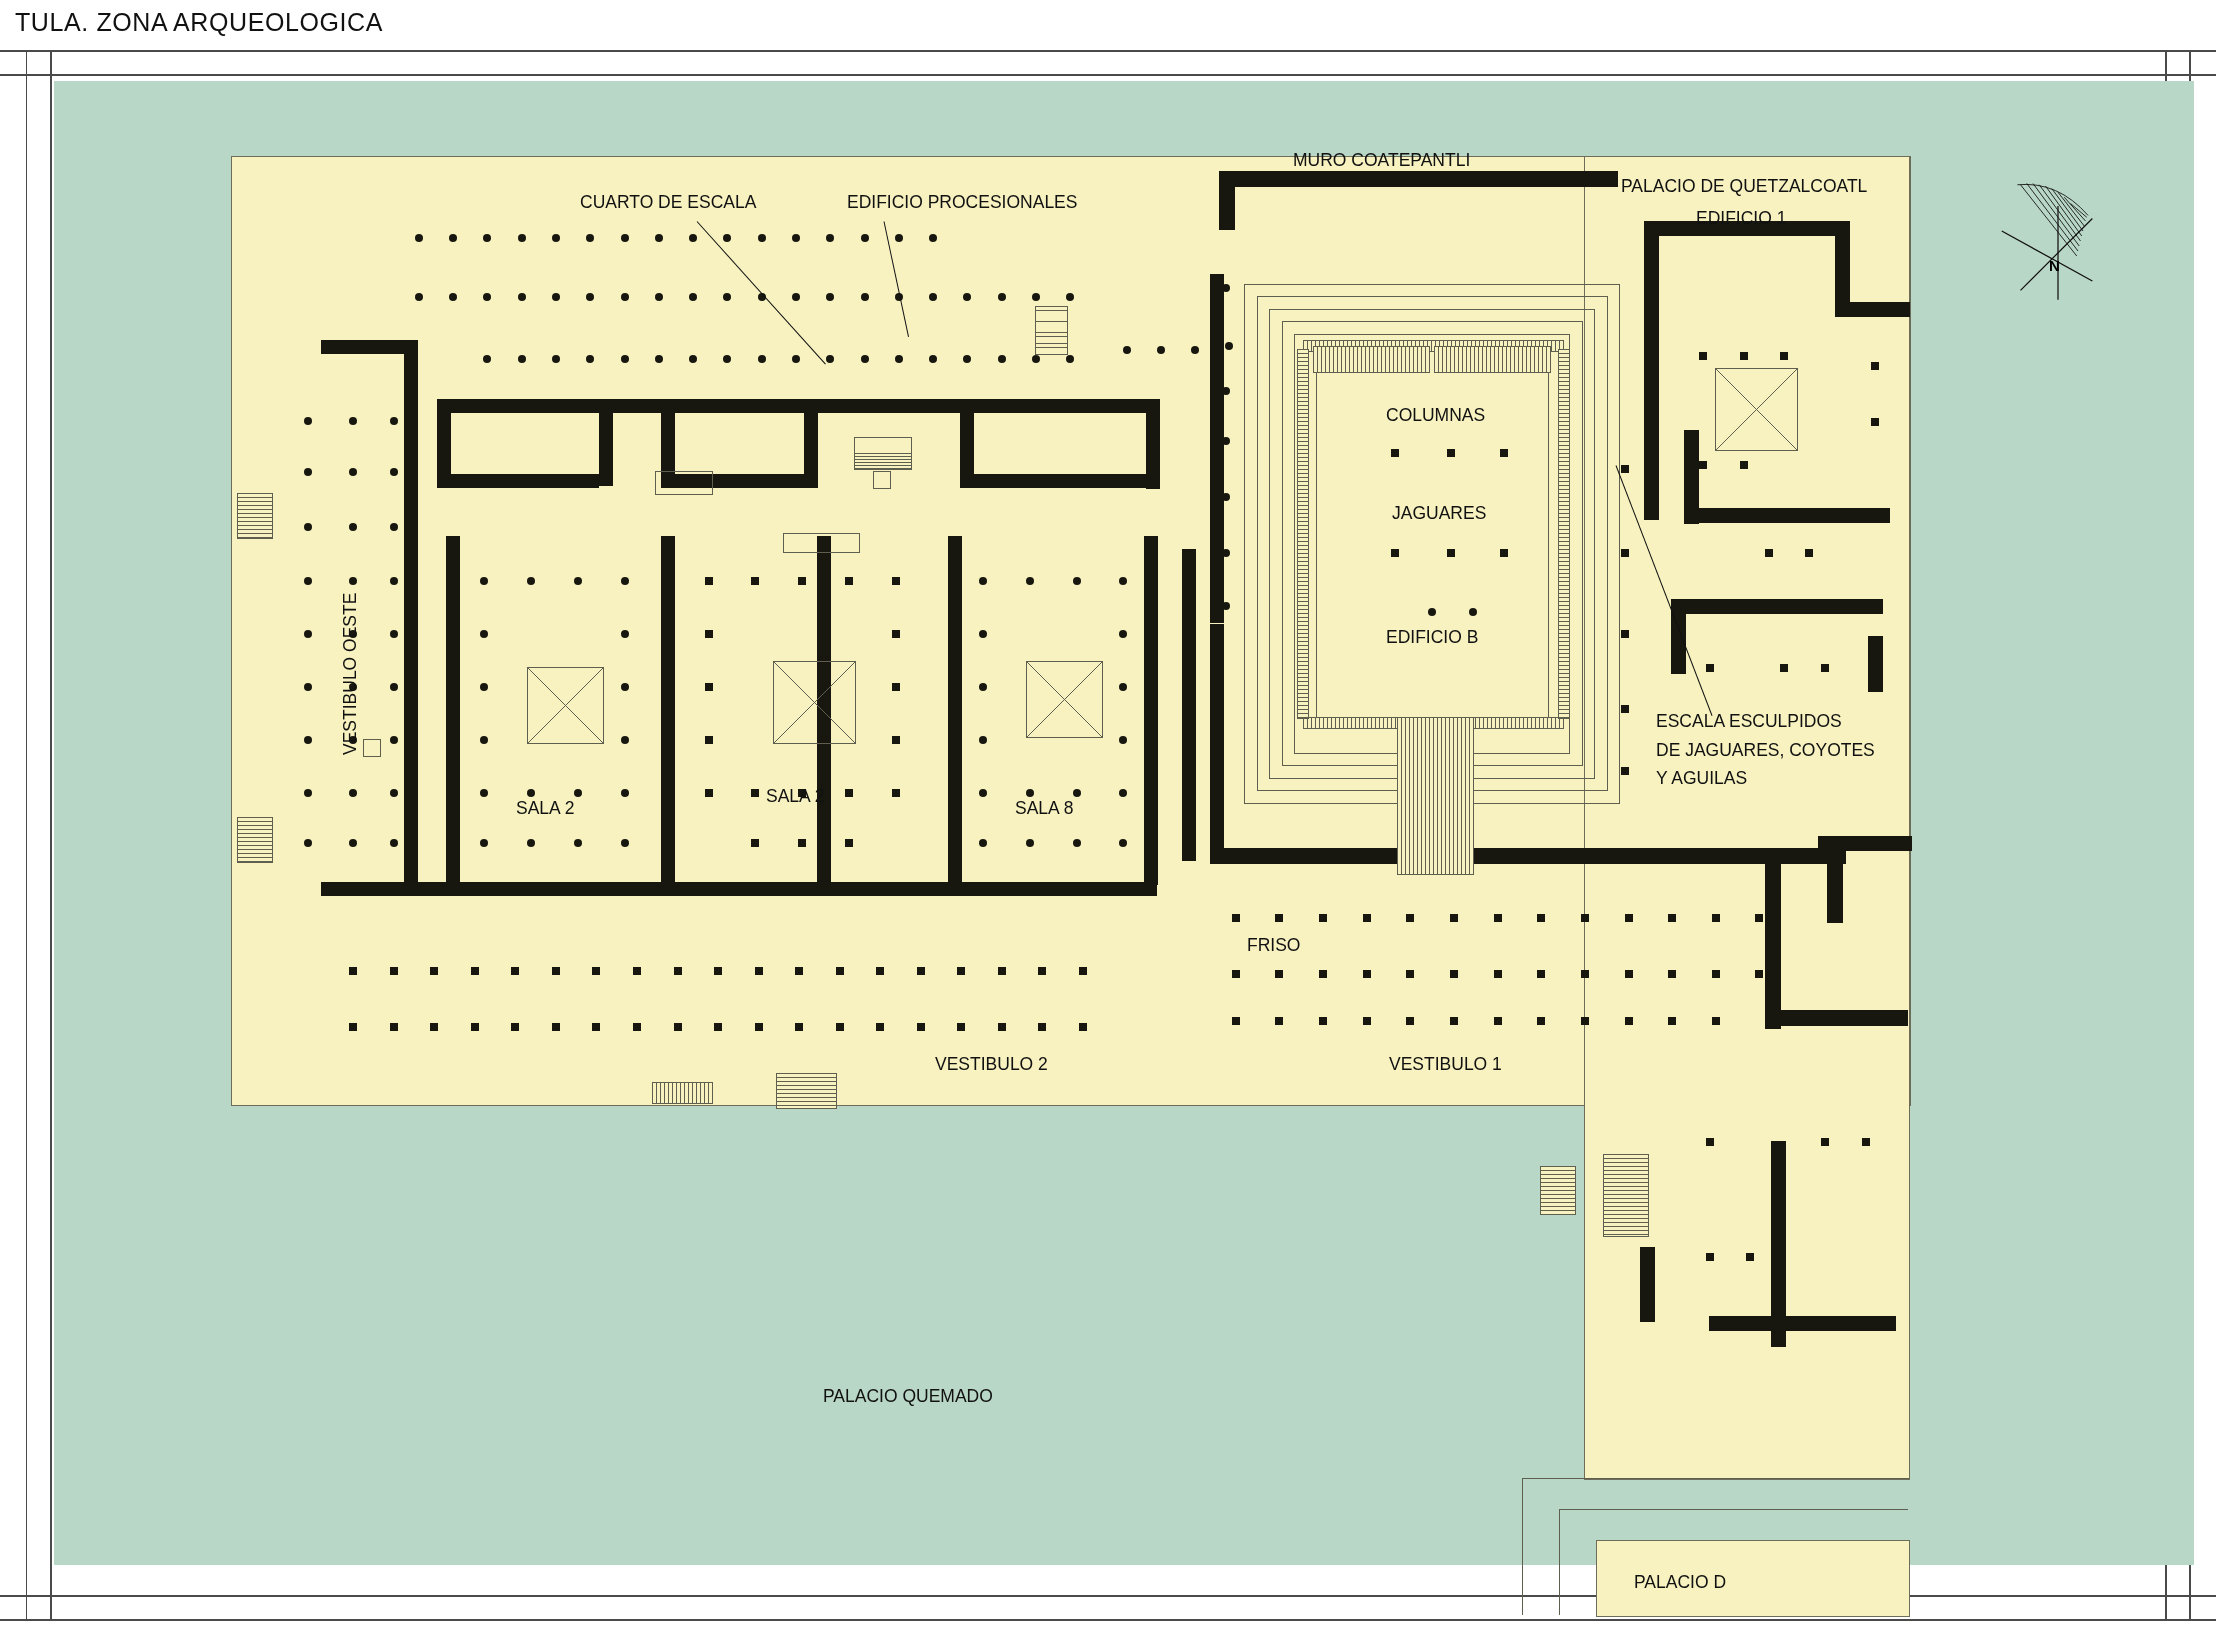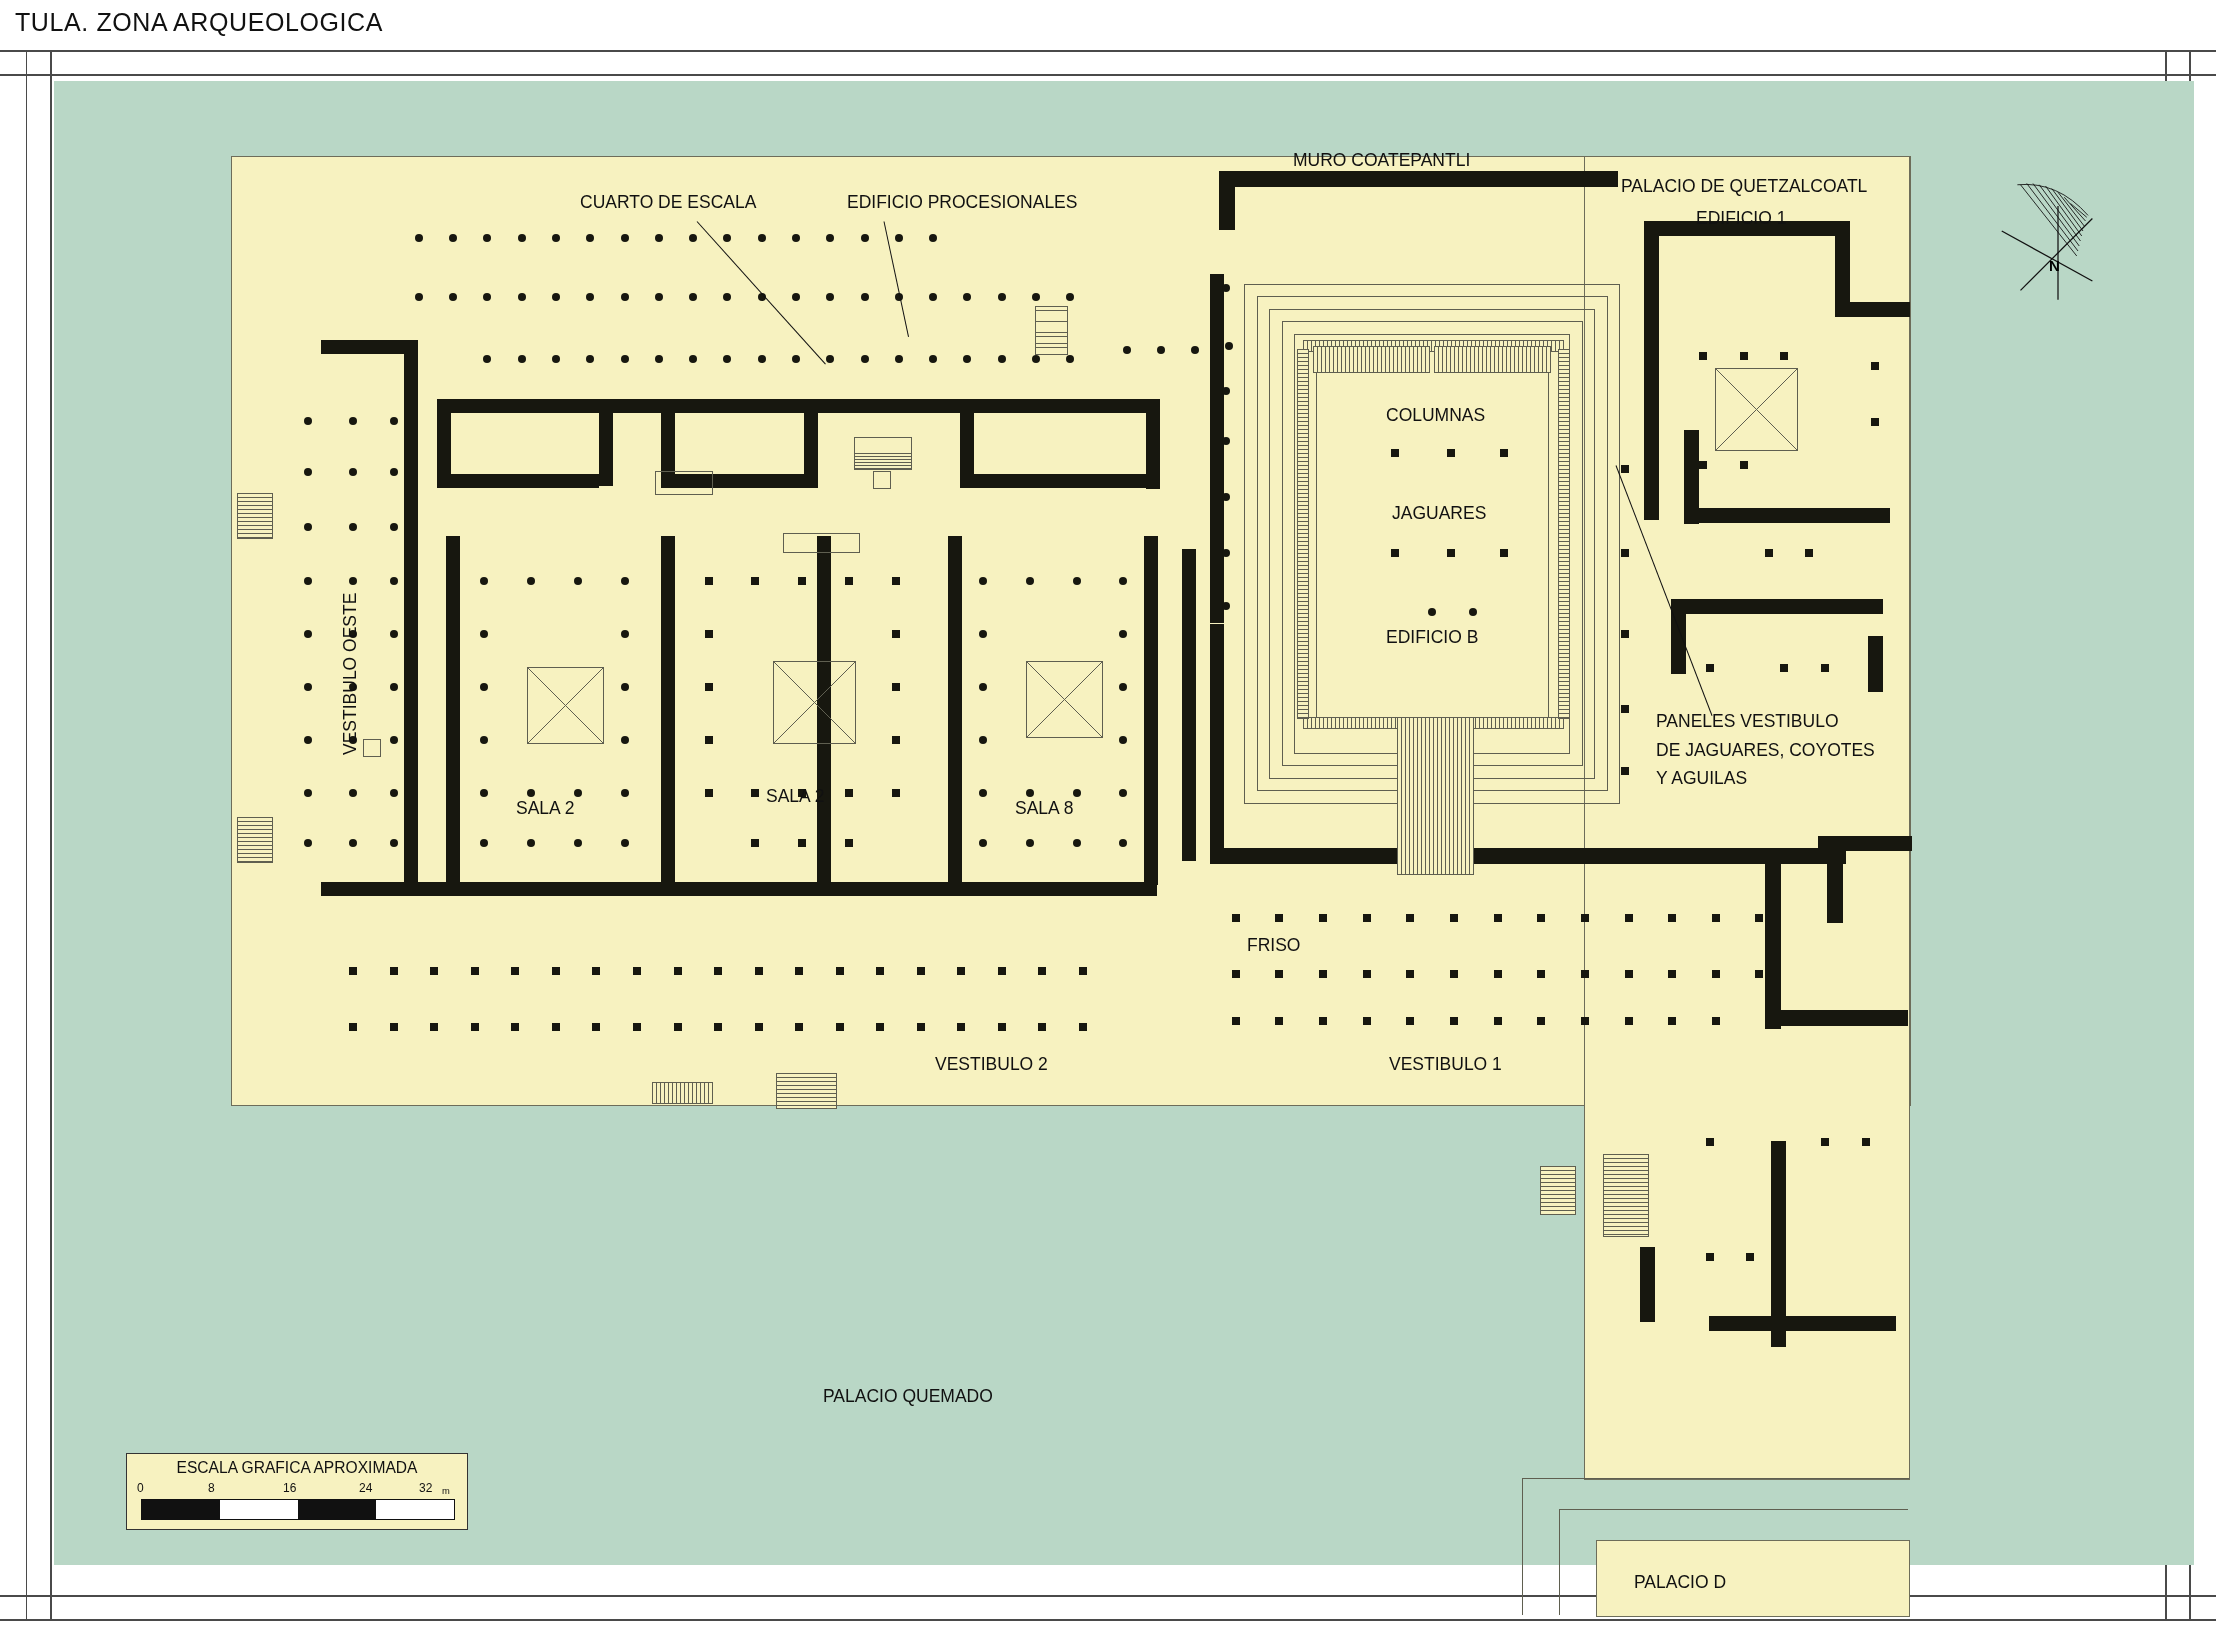--- a/index.html
+++ b/index.html
@@ -466,48 +466,33 @@
   <div class="leader" style="left:1616px;top:465px;width:268px;transform:rotate(69deg);"></div>
 
   <div class="lab" style="left:1293px;top:150px;">MURO COATEPANTLI</div>
   <div class="lab" style="left:1621px;top:176px;">PALACIO DE QUETZALCOATL</div>
   <div class="lab" style="left:1696px;top:208px;">EDIFICIO 1</div>
   <div class="lab" style="left:580px;top:192px;">CUARTO DE ESCALA</div>
   <div class="lab" style="left:847px;top:192px;">EDIFICIO PROCESIONALES</div>
   <div class="lab" style="left:1386px;top:405px;">COLUMNAS</div>
   <div class="lab" style="left:1392px;top:503px;">JAGUARES</div>
   <div class="lab" style="left:1386px;top:627px;">EDIFICIO B</div>
-  <div class="lab" style="left:1656px;top:711px;">PANELES VESTIBULO</div>
+  <div class="lab" style="left:1656px;top:711px;">ESCALA ESCULPIDOS</div>
   <div class="lab" style="left:1656px;top:740px;">DE JAGUARES, COYOTES</div>
   <div class="lab" style="left:1656px;top:768px;">Y AGUILAS</div>
   <div class="lab vert" style="left:340px;top:755px;">VESTIBULO OESTE</div>
   <div class="lab" style="left:516px;top:798px;">SALA 2</div>
   <div class="lab" style="left:766px;top:786px;">SALA 2</div>
   <div class="lab" style="left:1015px;top:798px;">SALA 8</div>
   <div class="lab" style="left:1247px;top:935px;">FRISO</div>
   <div class="lab" style="left:935px;top:1054px;">VESTIBULO 2</div>
   <div class="lab" style="left:1389px;top:1054px;">VESTIBULO 1</div>
   <div class="lab" style="left:823px;top:1386px;">PALACIO QUEMADO</div>
   <div class="lab" style="left:1634px;top:1572px;">PALACIO D</div>
 
-  <div id="scalebox">
-    <div id="scaletitle">ESCALA GRAFICA APROXIMADA</div>
-    <div class="snum" style="left:10px;">0</div>
-    <div class="snum" style="left:81px;">8</div>
-    <div class="snum" style="left:156px;">16</div>
-    <div class="snum" style="left:232px;">24</div>
-    <div class="snum" style="left:292px;">32</div>
-    <div class="snum" style="left:315px;top:31px;font-size:9.4px;">m</div>
-    <div id="scalebar">
-      <div class="blk" style="width:25%"></div>
-      <div class="wht" style="width:25%"></div>
-      <div class="blk" style="width:25%"></div>
-      <div class="wht" style="width:25%"></div>
-    </div>
-  </div>
 
   <div id="north">
     <svg width="125" height="125" viewBox="0 0 200 200">
       <g stroke="#111" stroke-width="1.4" fill="none">
         <line x1="60" y1="6" x2="150" y2="120"></line>
         <line x1="70" y1="4" x2="152" y2="112"></line>
         <line x1="80" y1="4" x2="154" y2="104"></line>
         <line x1="90" y1="6" x2="156" y2="96"></line>
         <line x1="100" y1="8" x2="158" y2="88"></line>
         <line x1="110" y1="12" x2="160" y2="80"></line>

